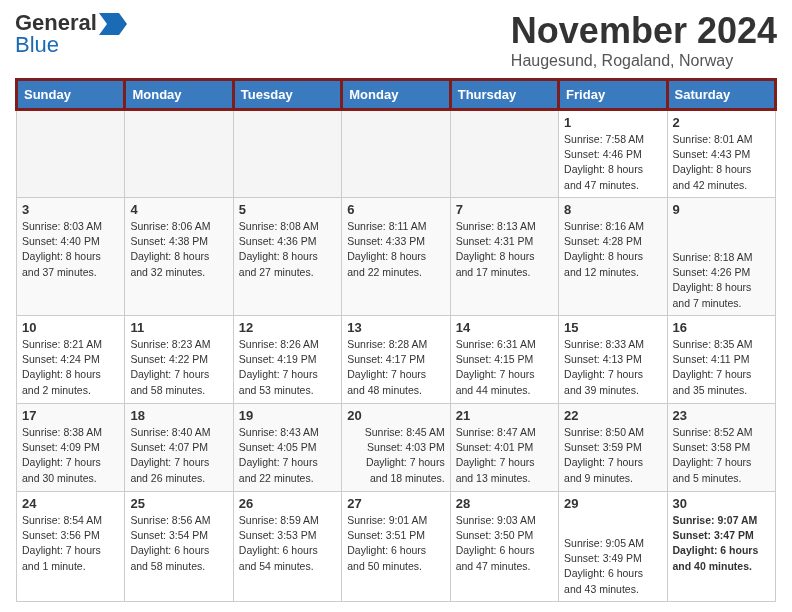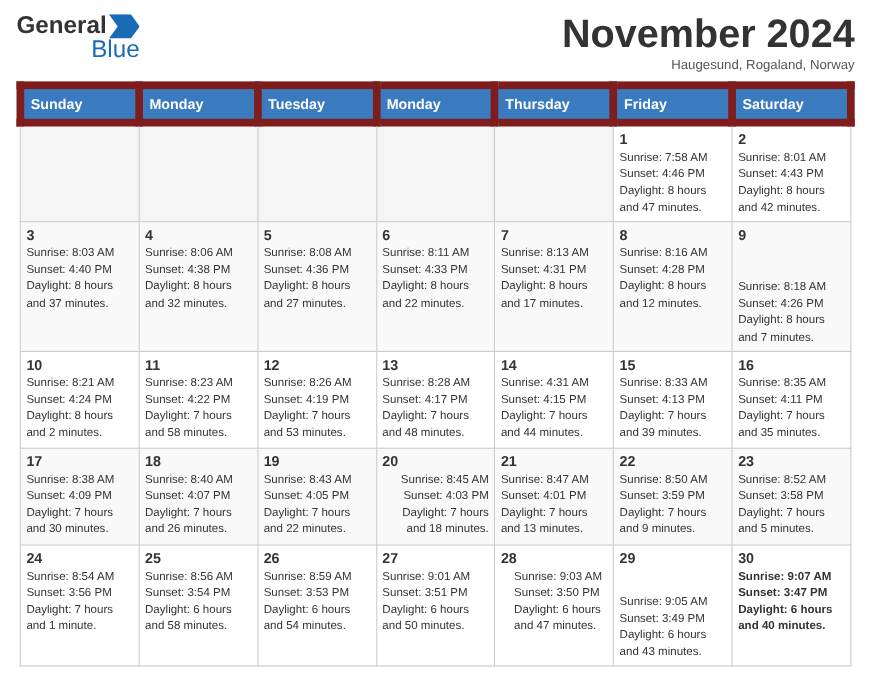--- a/index.html
+++ b/index.html
@@ -12,46 +12,46 @@
     }
     .header-section {
       display: flex;
       justify-content: space-between;
       align-items: flex-start;
       margin-bottom: 8px;
     }
     .logo {
       display: flex;
       flex-direction: column;
-      align-items: flex-end;
+      align-items: flex-start;
     }
     .title-section {
-      text-align: right;
+      text-align: left;
     }
     .month-title {
       font-size: 36px;
       font-weight: bold;
       color: #333;
     }
     .location-title {
-      font-size: 12px;
+      font-size: 16px;
       color: #555;
     }
     .calendar-table {
       width: 100%;
       border-collapse: collapse;
       table-layout: fixed;
     }
     .calendar-table th {
       background-color: #3a7abf;
       color: #fff;
       text-align: left;
       padding: 6px 6px;
       font-size: 13px;
-      border: 7px solid #7f1d1d;
+      border: 3px solid #7f1d1d;
     }
     .calendar-table td {
       border: 1px solid #ccc;
       vertical-align: top;
       padding: 4px 5px;
       font-size: 10.5px;
       color: #333;
       background: #fff;
       height: 88px;
     }
@@ -204,21 +204,21 @@
         </td>
         <td>
           <div class="day-number">13</div>
           <div class="day-info" style="white-space: pre-line;">Sunrise: 8:28 AM
 Sunset: 4:17 PM
 Daylight: 7 hours
 and 48 minutes.</div>
         </td>
         <td>
           <div class="day-number">14</div>
-          <div class="day-info" style="white-space: pre-line;">Sunrise: 4:31 AM
+          <div class="day-info" style="white-space: pre-line;">Sunrise: 6:31 AM
 Sunset: 4:15 PM
 Daylight: 7 hours
 and 44 minutes.</div>
         </td>
         <td>
           <div class="day-number">15</div>
           <div class="day-info" style="white-space: pre-line;">Sunrise: 8:33 AM
 Sunset: 4:13 PM
 Daylight: 7 hours
 and 39 minutes.</div>
@@ -306,21 +306,21 @@
         </td>
         <td>
           <div class="day-number">27</div>
           <div class="day-info" style="white-space: pre-line;">Sunrise: 9:01 AM
 Sunset: 3:51 PM
 Daylight: 6 hours
 and 50 minutes.</div>
         </td>
         <td>
           <div class="day-number">28</div>
-          <div class="day-info" style="white-space: pre-line; margin-left: 12px;">Sunrise: 9:03 AM
+          <div class="day-info" style="white-space: pre-line;">Sunrise: 9:03 AM
 Sunset: 3:50 PM
 Daylight: 6 hours
 and 47 minutes.</div>
         </td>
         <td>
           <div class="day-number">29</div>
           <div class="day-info" style="white-space: pre-line; margin-top: 25px;">Sunrise: 9:05 AM
 Sunset: 3:49 PM
 Daylight: 6 hours
 and 43 minutes.</div>

